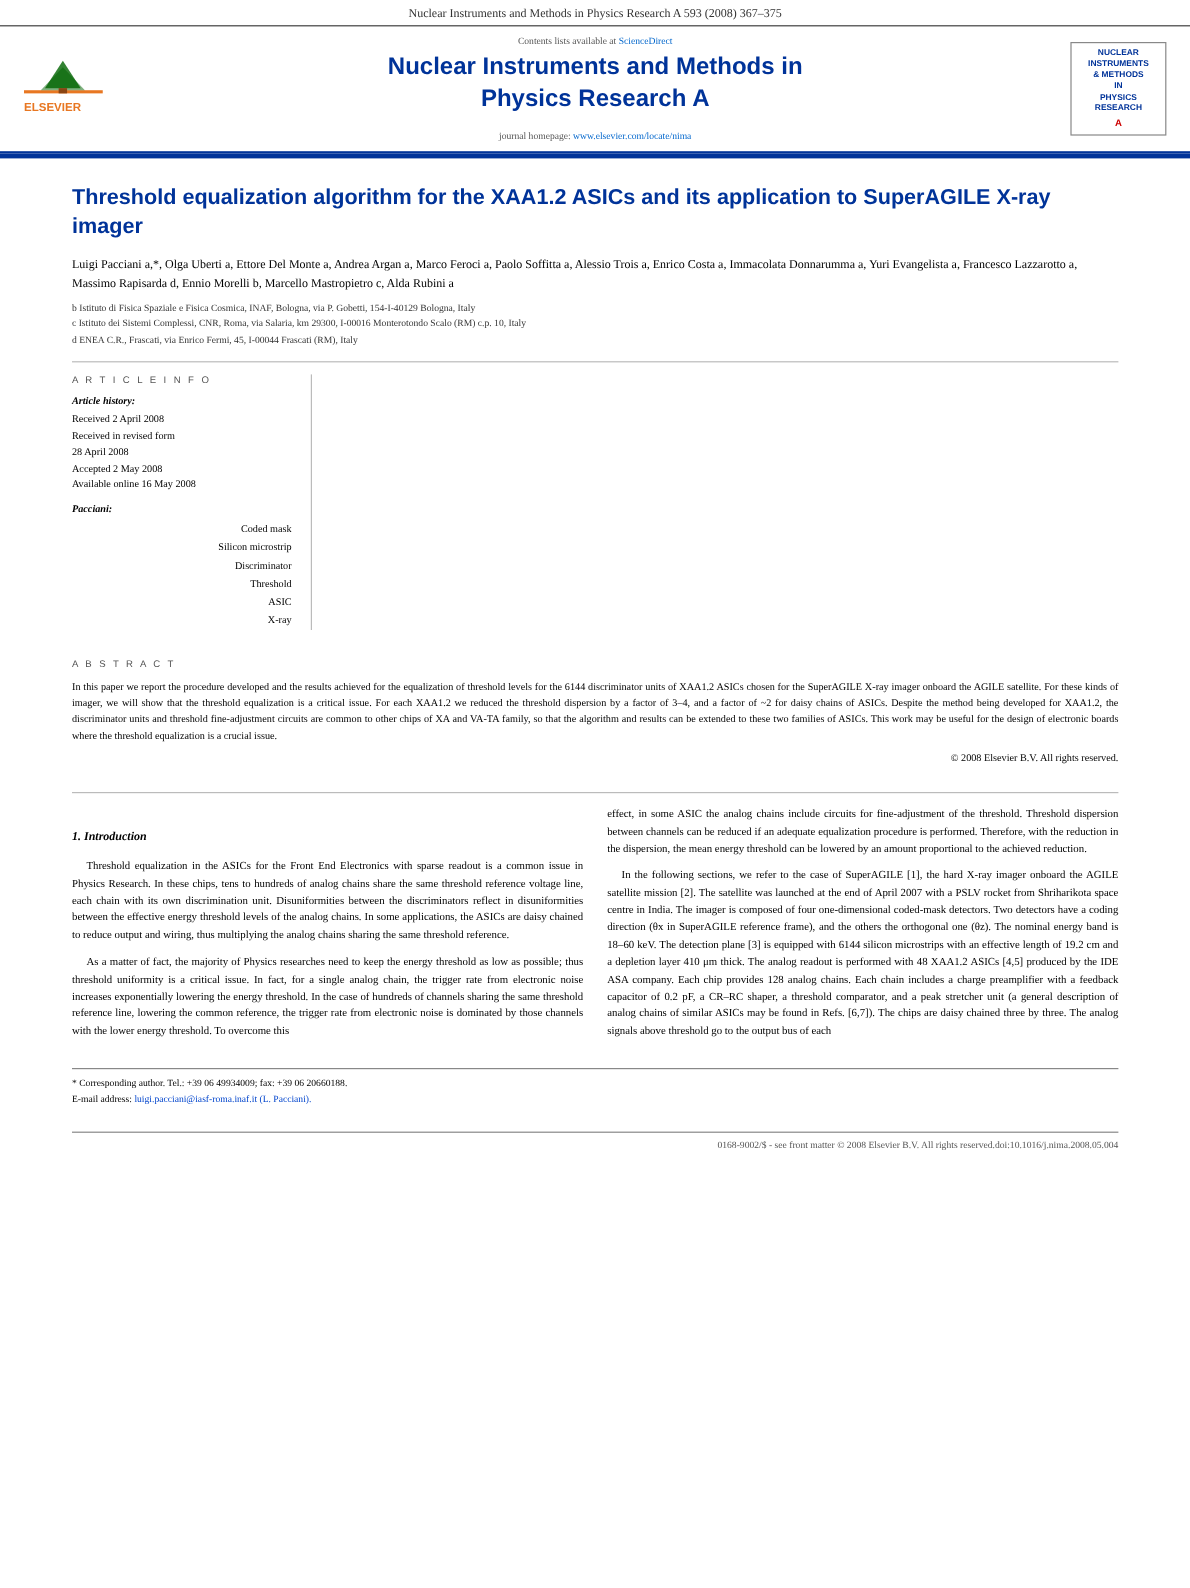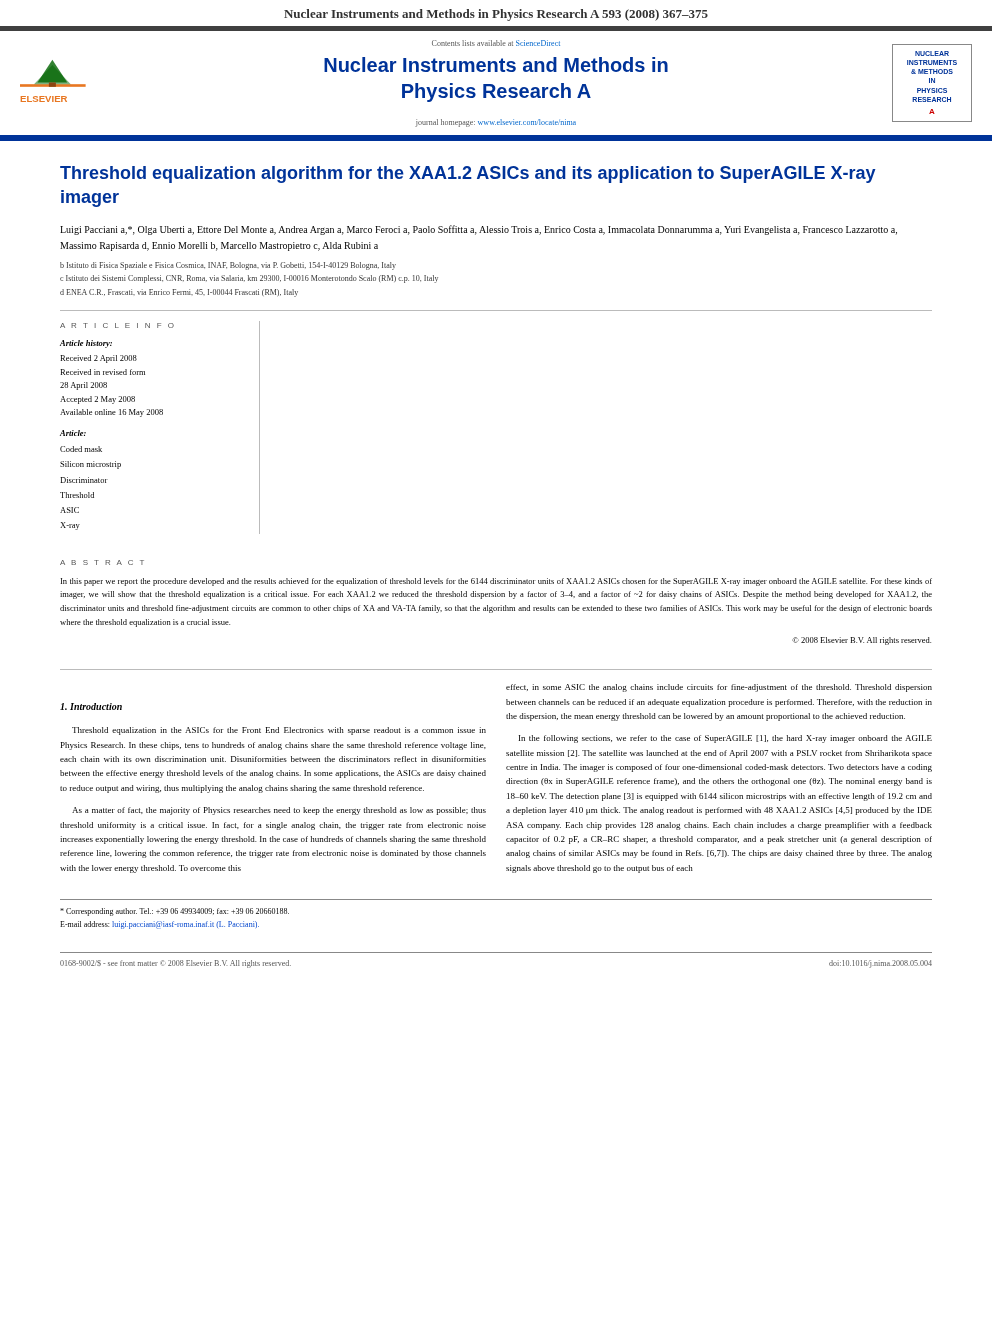--- a/index.html
+++ b/index.html
@@ -8,25 +8,24 @@
       font-family: 'Times New Roman', Times, serif;
       font-size: 10px;
       color: #000;
       width: 992px;
       min-height: 1323px;
     }
 
     
     .journal-top-bar {
       text-align: center;
-      font-size: 13px;
+      font-size: 10px;
       color: #333;
       padding: 6px 60px 4px;
-      border-bottom: 5px solid #404040;
-      font-weight: bold;
+      border-bottom: 1px solid #404040;
     }
 
     
     .journal-banner {
       display: flex;
       align-items: center;
       padding: 8px 20px;
       border-bottom: 2px solid #003399;
       position: relative;
     }
@@ -160,20 +159,21 @@
     }
     .keywords-label {
       font-size: 8.5px;
       font-style: italic;
       font-weight: bold;
       margin-bottom: 4px;
     }
     .keywords-list {
       font-size: 8.5px;
       line-height: 1.8;
+      text-align: right;
     }
 
     
     .abstract-header {
       font-size: 8px;
       font-family: Arial, sans-serif;
       letter-spacing: 2px;
       text-transform: uppercase;
       color: #555;
       margin-bottom: 8px;
@@ -230,21 +230,21 @@
     }
 
     
     .bottom-bar {
       margin-top: 20px;
       border-top: 1px solid #888;
       padding-top: 6px;
       font-size: 8px;
       color: #555;
       display: flex;
-      justify-content: space-between;
+      justify-content: flex-end;
     }
 
     
     .elsevier-svg {
       width: 70px;
       height: 50px;
     }
   </style>
 </head>
 <body>
@@ -313,21 +313,21 @@
 
       <div class="article-history-label">Article history:</div>
       <div class="article-history-text">
         <div>Received 2 April 2008</div>
         <div>Received in revised form</div>
         <div>28 April 2008</div>
         <div>Accepted 2 May 2008</div>
         <div>Available online 16 May 2008</div>
       </div>
 
-      <div class="keywords-label">Article:</div>
+      <div class="keywords-label">Pacciani:</div>
       <div class="keywords-list">
         <div>Coded mask</div>
         <div>Silicon microstrip</div>
         <div>Discriminator</div>
         <div>Threshold</div>
         <div>ASIC</div>
         <div>X-ray</div>
       </div>
     </div>
 

